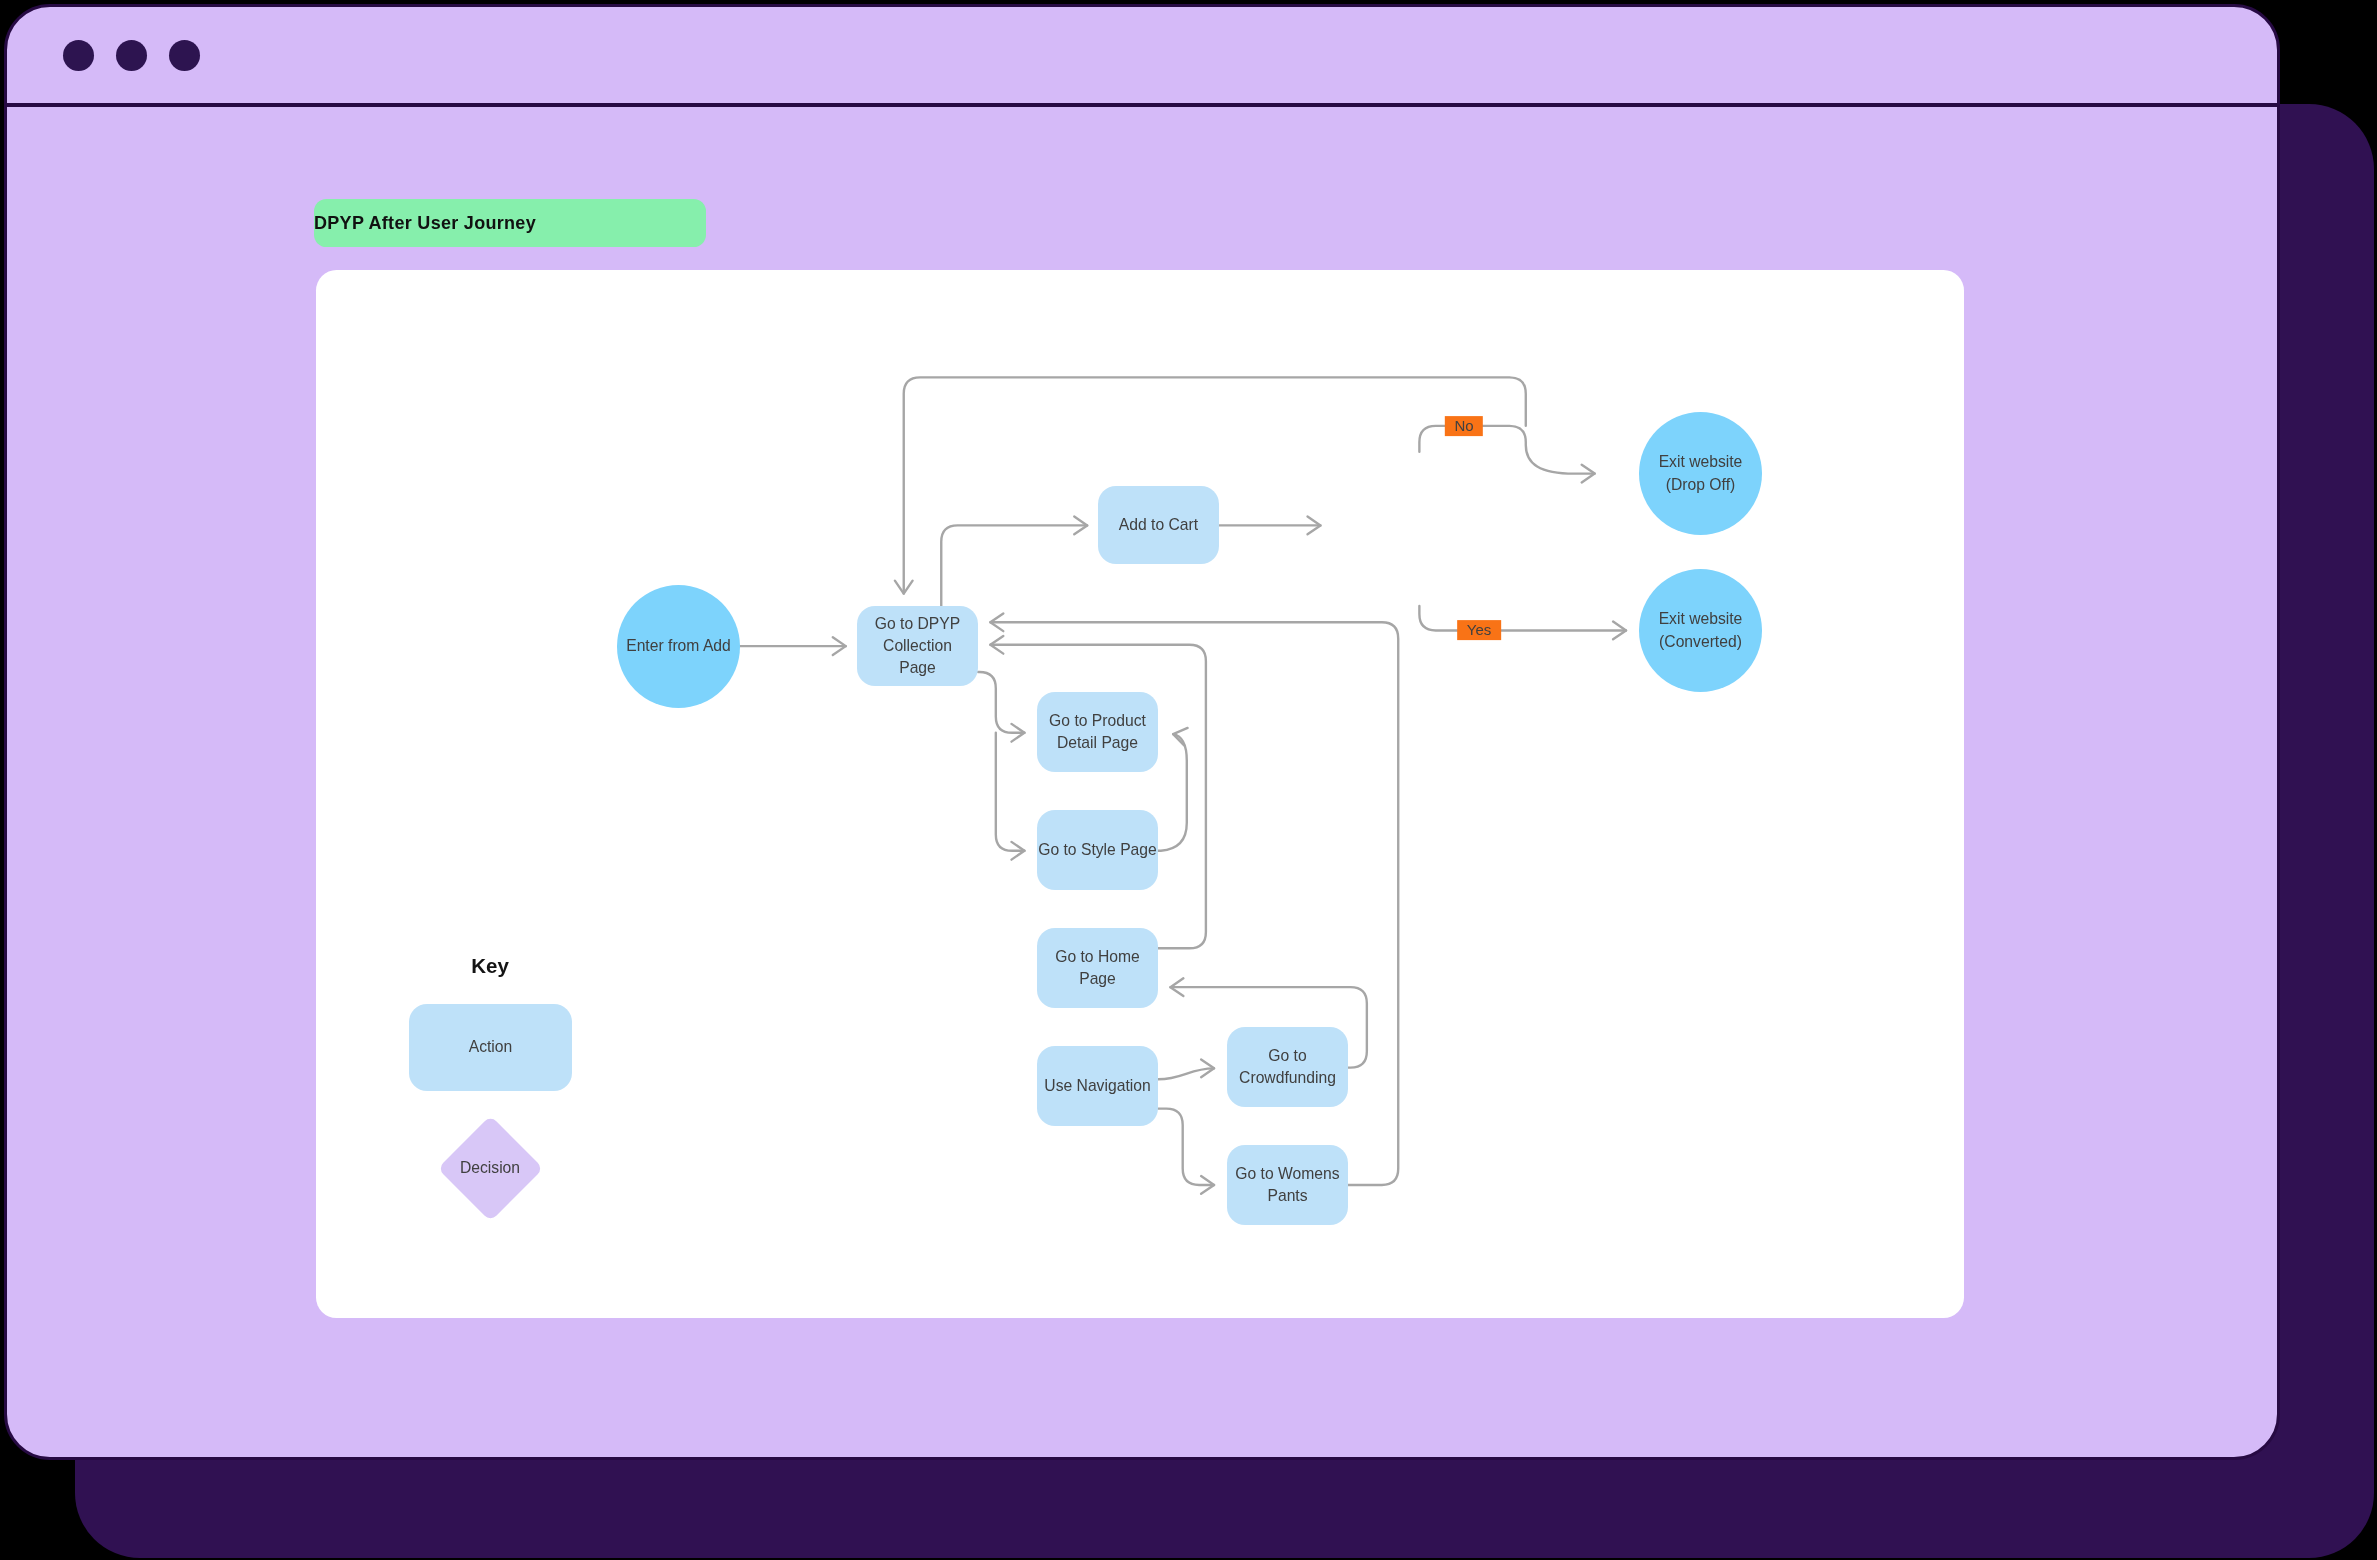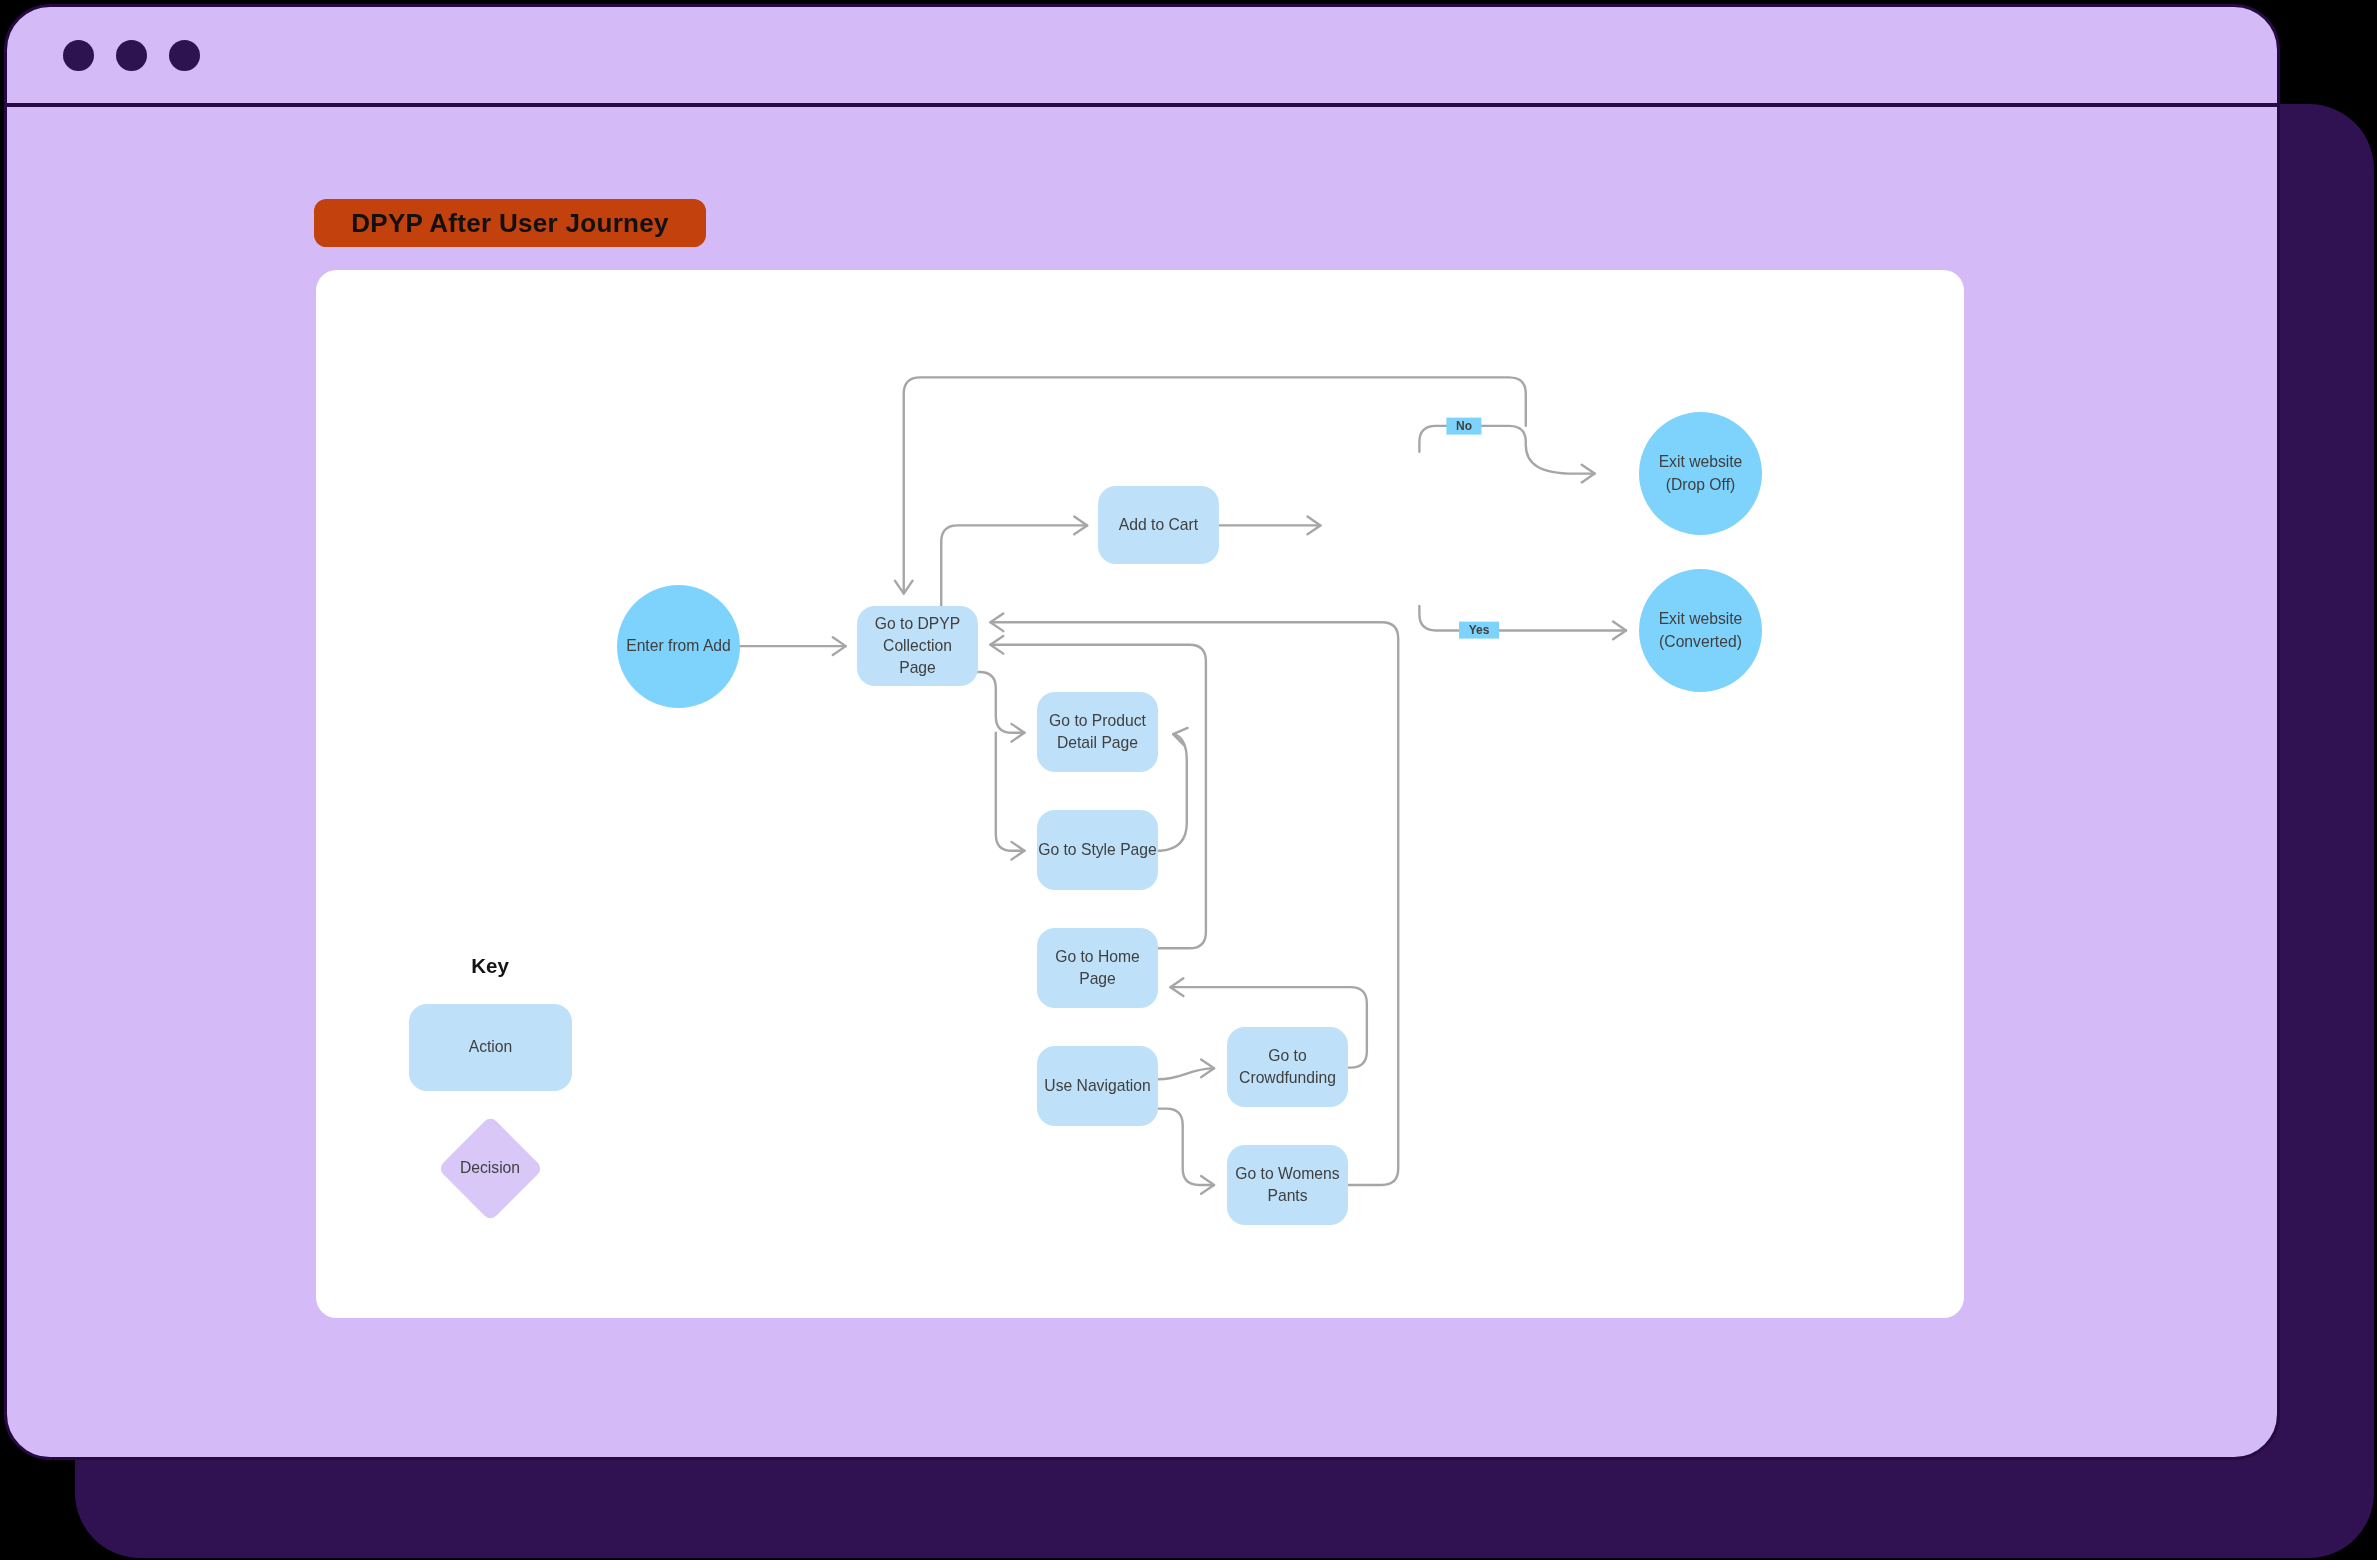--- a/index.html
+++ b/index.html
@@ -11,41 +11,41 @@
                 background:#301152;border-radius:65px;}
 
   
   .window{position:absolute;left:4.1px;top:4.1px;width:2270px;height:1450px;
           background:#d5baf8;border:3.4px solid #270a43;border-radius:46px;overflow:hidden;}
   .titlebar{position:relative;height:96px;border-bottom:4.1px solid #270a43;display:flex;align-items:center;}
   .dot{width:31px;height:31px;border-radius:50%;background:#2d1450;margin-left:22px;}
   .dot:first-child{margin-left:56px;}
 
   
-  .title-pill{position:absolute;left:314px;top:199px;width:392px;height:48px;background:#c2410c;
-              border-radius:12.3px;display:flex;align-items:center;justify-content:center;
-              font-size:26px;font-weight:600;color:#111;letter-spacing:0.3px;}
+  .title-pill{position:absolute;left:314px;top:199px;width:392px;height:48px;background:#86efac;
+              border-radius:12.3px;display:flex;align-items:center;justify-content:flex-start;
+              font-size:18px;font-weight:600;color:#111;letter-spacing:0.3px;}
 
   
   .canvas{position:absolute;left:316px;top:270px;width:1648px;height:1048px;background:#fff;border-radius:20.5px;}
 
   
   svg.edges{position:absolute;left:0;top:0;width:2377px;height:1561px;pointer-events:none;}
   svg.edges path{stroke:#a6a6a6;stroke-width:3.5;fill:none;}
 
   
   .node{position:absolute;display:flex;flex-direction:column;align-items:center;justify-content:center;
         text-align:center;color:#404040;font-size:15.7px;line-height:22.5px;}
   .action-box{background:#bee1f9;border-radius:18px;}
   .terminal{background:#7dd3fc;border-radius:50%;}
   .diamond{background:none;}
   .diamond .diamond-bg{position:absolute;background:#d8c7f7;transform:rotate(45deg);}
   .diamond .lbl{position:relative;}
-  .edge-label{position:absolute;background:#7dd3fc;color:#404040;font-size:12px;
-              padding:1.4px 9.6px;transform:translate(-50%,-50%);font-weight:bold;}
+  .edge-label{position:absolute;background:#f97316;color:#404040;font-size:15px;
+              padding:1.4px 9.6px;transform:translate(-50%,-50%);}
 
   
   .key-heading{position:absolute;left:442px;top:954px;width:96px;text-align:center;
                font-size:20.5px;font-weight:700;color:#141414;}
   .lbl{position:relative;}
 </style>
 </head>
 <body>
 
 <div id="page">

